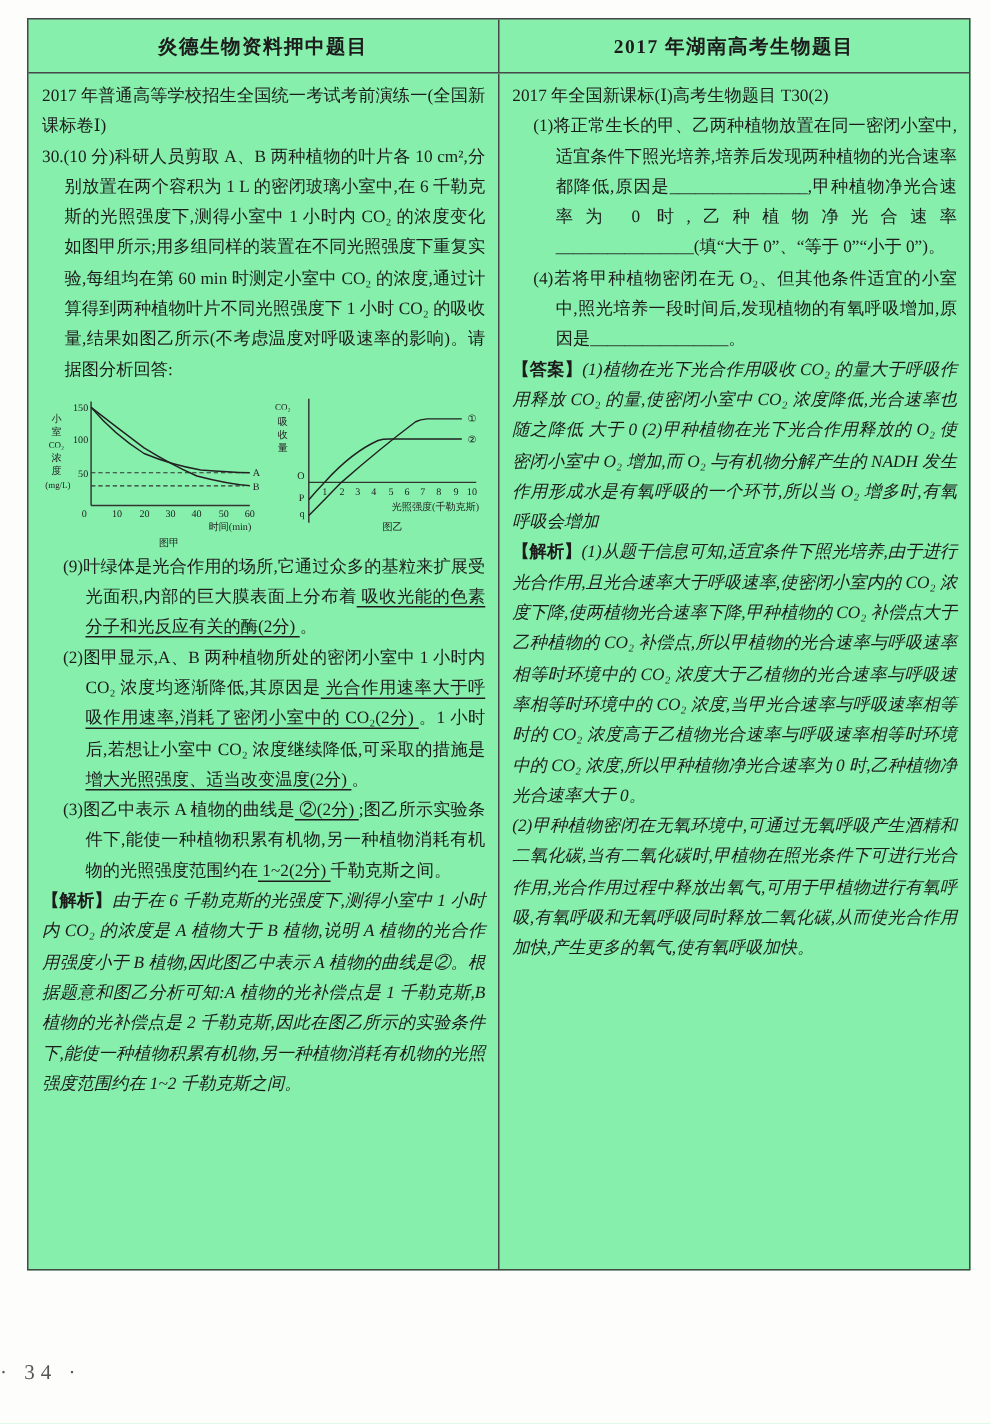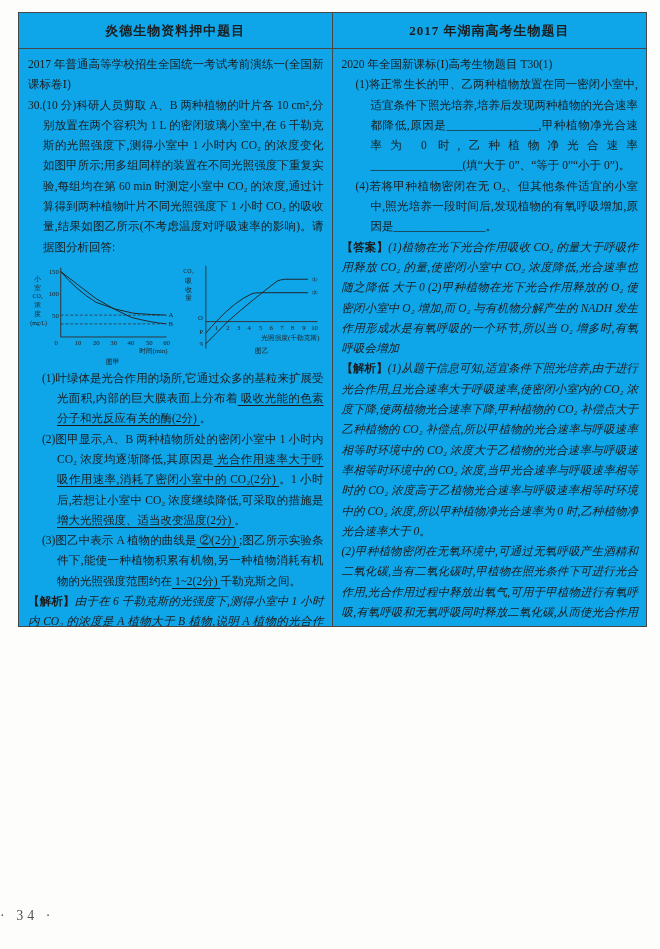--- a/index.html
+++ b/index.html
@@ -1,18 +1,18 @@
 <!DOCTYPE html>
 <html><head>
 <meta charset="utf-8">
 <style>
   html,body{margin:0;padding:0;}
   body{width:660px;height:949px;background:#ffffff;font-family:"Liberation Serif","DejaVu Serif",serif;color:#1c1c1c;}
   .sheet{position:relative;width:660px;height:949px;background:#fdfdfc;overflow:hidden;}
-  .doc{position:absolute;left:18px;top:12px;width:629px;height:615px;border:1px solid #474747;display:flex;flex-direction:column;box-sizing:border-box;background:#0ea5e9;}
+  .doc{position:absolute;left:18px;top:12px;width:629px;height:835px;border:1px solid #474747;display:flex;flex-direction:column;box-sizing:border-box;background:#86efac;}
   .head-row{display:flex;flex:0 0 35px;border-bottom:1px solid #474747;}
   .head-cell{width:50%;display:flex;align-items:center;justify-content:center;font-weight:bold;font-size:13px;letter-spacing:1px;box-sizing:border-box;}
   .head-cell.hl{border-right:1px solid #474747;}
   .body-row{flex:1;display:flex;overflow:hidden;}
   .col{width:50%;box-sizing:border-box;padding:5px 8px 0 9px;font-size:11.5px;line-height:20.3px;text-align:justify;}
   .col.cl{border-right:1px solid #474747;}
   .col p{margin:0;}
   .col-title{font-weight:normal;}
   .hang{padding-left:15px;text-indent:-15px;}
   .sub{padding-left:29px;text-indent:-15px;}
@@ -116,31 +116,31 @@
             </g>
             <path class="curve" d="M30,87 Q42,75 52.6,64 Q80,40 104,22 Q107,20.5 112,20 L136,20"></path>
             <path class="curve" d="M30,76 Q36,69 41.3,63.5 Q60,43 78,35 Q81,34 86,34 L136,34"></path>
             <text x="140" y="22.5">①</text>
             <text x="140" y="36.5">②</text>
             <text x="148" y="83" class="end">光照强度(千勒克斯)</text>
             <text x="88" y="97" class="mid">图乙</text>
           </svg>
         </div>
 
-        <p class="sub"><span>(1)叶绿体是光合作用的场所,它通过众多的基粒来扩展受光面积,内部的巨大膜表面上分布着</span><span class="u"> 吸收光能的色素分子和光反应有关的酶(2分) </span><span>。</span></p>
+        <p class="sub"><span>(9)叶绿体是光合作用的场所,它通过众多的基粒来扩展受光面积,内部的巨大膜表面上分布着</span><span class="u"> 吸收光能的色素分子和光反应有关的酶(2分) </span><span>。</span></p>
 
         <p class="sub"><span>(2)图甲显示,A、B 两种植物所处的密闭小室中 1 小时内 CO₂ 浓度均逐渐降低,其原因是</span><span class="u"> 光合作用速率大于呼吸作用速率,消耗了密闭小室中的 CO₂(2分) </span><span>。1 小时后,若想让小室中 CO₂ 浓度继续降低,可采取的措施是</span><span class="u"> 增大光照强度、适当改变温度(2分) </span><span>。</span></p>
 
         <p class="sub"><span>(3)图乙中表示 A 植物的曲线是</span><span class="u"> ②(2分) </span><span>;图乙所示实验条件下,能使一种植物积累有机物,另一种植物消耗有机物的光照强度范围约在</span><span class="u"> 1~2(2分) </span><span> 千勒克斯之间。</span></p>
 
         <p class="kai"><span class="tag">【解析】</span><span>由于在 6 千勒克斯的光强度下,测得小室中 1 小时内 CO₂ 的浓度是 A 植物大于 B 植物,说明 A 植物的光合作用强度小于 B 植物,因此图乙中表示 A 植物的曲线是②。根据题意和图乙分析可知:A 植物的光补偿点是 1 千勒克斯,B 植物的光补偿点是 2 千勒克斯,因此在图乙所示的实验条件下,能使一种植物积累有机物,另一种植物消耗有机物的光照强度范围约在 1~2 千勒克斯之间。</span></p>
       </div>
 
       <div class="col">
-        <p class="col-title">2020 年全国新课标(Ⅰ)高考生物题目 T30(1)</p>
+        <p class="col-title">2017 年全国新课标(Ⅰ)高考生物题目 T30(2)</p>
         <p class="sub">(1)将正常生长的甲、乙两种植物放置在同一密闭小室中,适宜条件下照光培养,培养后发现两种植物的光合速率都降低,原因是________________,甲种植物净光合速率为 0 时,乙种植物净光合速率________________(填“大于 0”、“等于 0”“小于 0”)。</p>
         <p class="sub">(4)若将甲种植物密闭在无 O₂、但其他条件适宜的小室中,照光培养一段时间后,发现植物的有氧呼吸增加,原因是________________。</p>
         <p class="kai"><span class="tag">【答案】</span><span>(1)植物在光下光合作用吸收 CO₂ 的量大于呼吸作用释放 CO₂ 的量,使密闭小室中 CO₂ 浓度降低,光合速率也随之降低  大于 0  (2)甲种植物在光下光合作用释放的 O₂ 使密闭小室中 O₂ 增加,而 O₂ 与有机物分解产生的 NADH 发生作用形成水是有氧呼吸的一个环节,所以当 O₂ 增多时,有氧呼吸会增加</span></p>
         <p class="kai"><span class="tag">【解析】</span><span>(1)从题干信息可知,适宜条件下照光培养,由于进行光合作用,且光合速率大于呼吸速率,使密闭小室内的 CO₂ 浓度下降,使两植物光合速率下降,甲种植物的 CO₂ 补偿点大于乙种植物的 CO₂ 补偿点,所以甲植物的光合速率与呼吸速率相等时环境中的 CO₂ 浓度大于乙植物的光合速率与呼吸速率相等时环境中的 CO₂ 浓度,当甲光合速率与呼吸速率相等时的 CO₂ 浓度高于乙植物光合速率与呼吸速率相等时环境中的 CO₂ 浓度,所以甲种植物净光合速率为 0 时,乙种植物净光合速率大于 0。</span></p>
         <p class="kai">(2)甲种植物密闭在无氧环境中,可通过无氧呼吸产生酒精和二氧化碳,当有二氧化碳时,甲植物在照光条件下可进行光合作用,光合作用过程中释放出氧气,可用于甲植物进行有氧呼吸,有氧呼吸和无氧呼吸同时释放二氧化碳,从而使光合作用加快,产生更多的氧气,使有氧呼吸加快。</p>
       </div>
 
     </div>
   </div>
 

